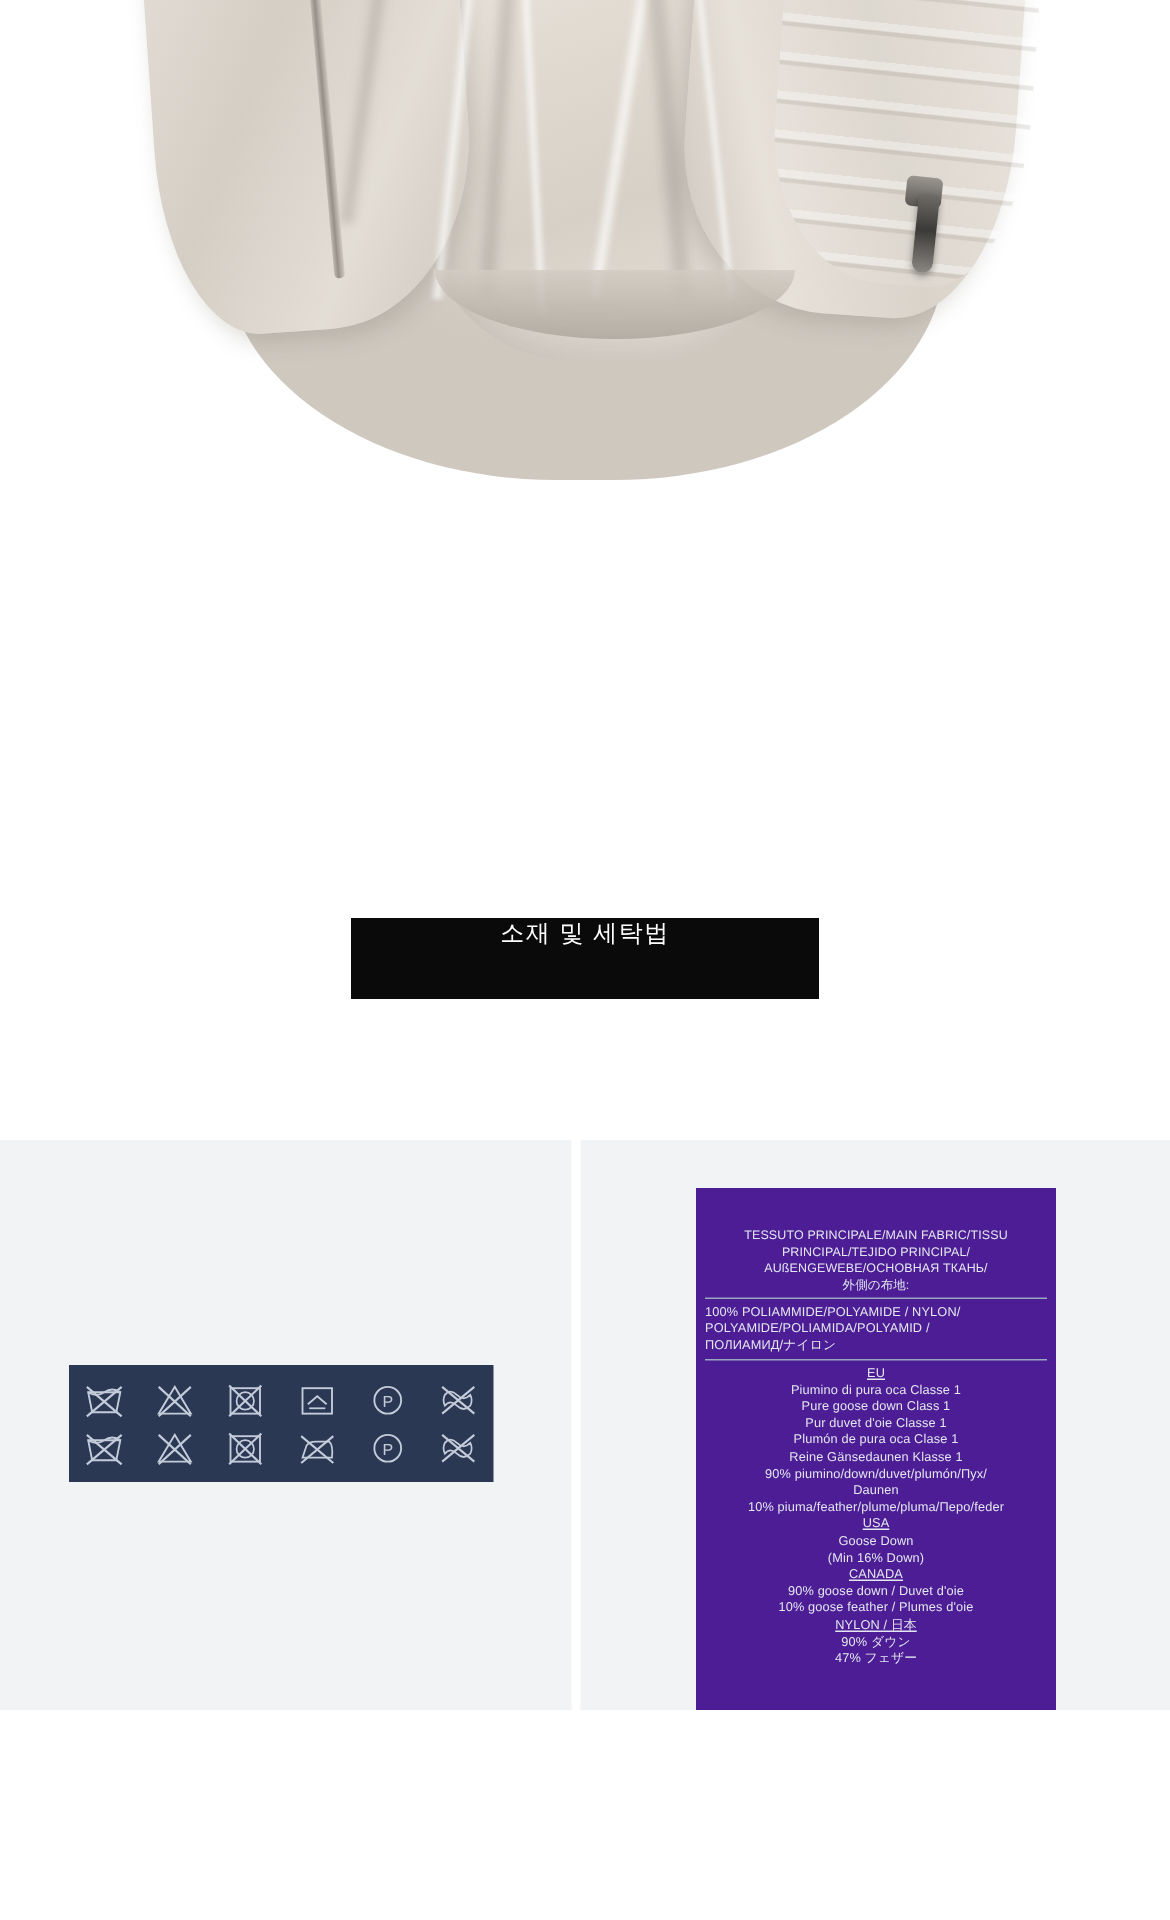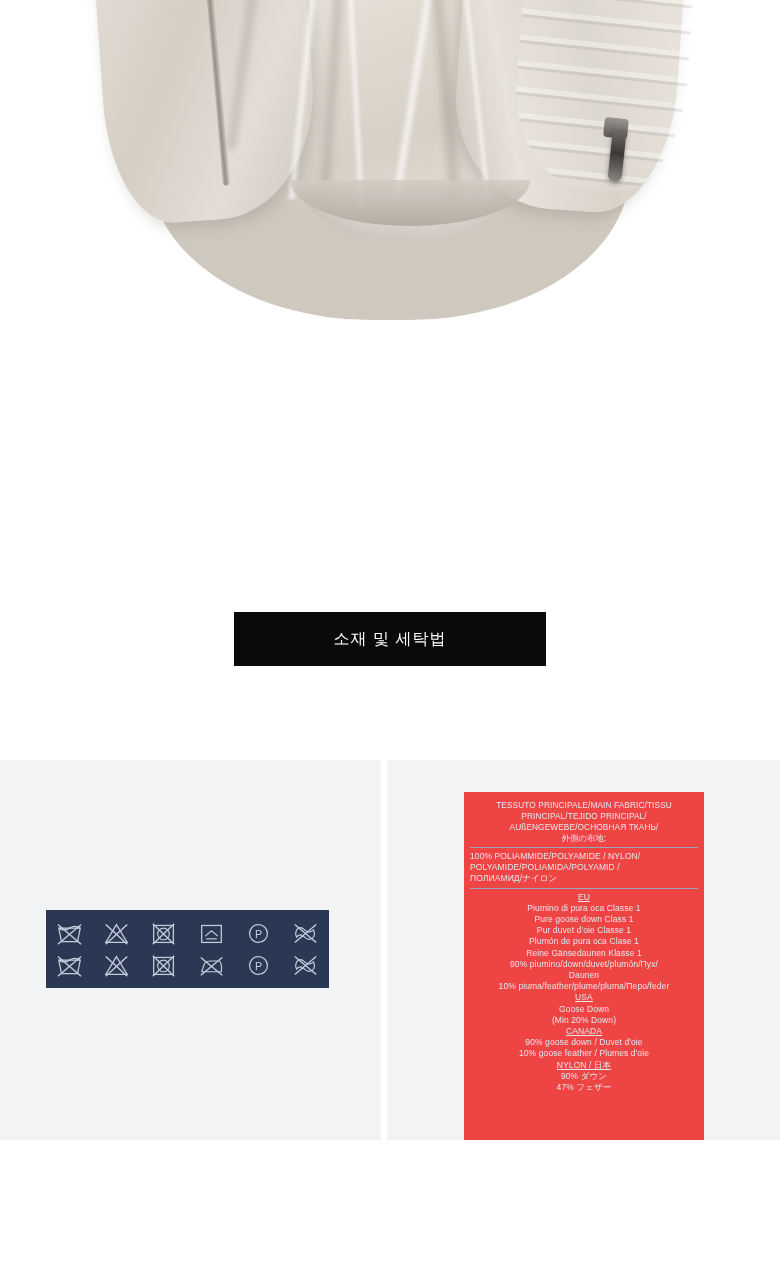--- a/index.html
+++ b/index.html
@@ -148,21 +148,21 @@
   }
 
   
   .title-bar {
     position: absolute;
     left: 234px; top: 612px;
     width: 312px; height: 54px;
     background: #0a0a0a;
     color: #ffffff;
     display: flex;
-    align-items: center;
+    align-items: flex-start;
     justify-content: center;
     font-size: 16px;
     letter-spacing: 1px;
   }
 
   
   .panels {
     position: absolute;
     left: 0; top: 760px;
     width: 780px; height: 380px;
@@ -199,23 +199,23 @@
     position: relative;
     opacity: .95;
   }
   .care-sym svg { display: block; }
 
   
   .fabric-label {
     position: absolute;
     left: 77px; top: 32px;
     width: 240px; height: 379px;
-    background: #ef4444;
+    background: #4c1d95;
     color: #e3e7ef;
-    padding: 8px 6px 6px 6px;
+    padding: 26px 6px 6px 6px;
     font-size: 8.5px;
     line-height: 11.2px;
     letter-spacing: .1px;
   }
   .fab-head {
     text-align: center;
     font-size: 8.3px;
     line-height: 11px;
     padding-bottom: 3px;
     border-bottom: 1px solid #9aa6bd;
@@ -385,21 +385,21 @@
           <span class="fab-line">Pure goose down Class 1</span>
           <span class="fab-line">Pur duvet d'oie Classe 1</span>
           <span class="fab-line">Plumón de pura oca Clase 1</span>
           <span class="fab-line">Reine Gänsedaunen Klasse 1</span>
           <span class="fab-line">90% piumino/down/duvet/plumón/Пух/</span>
           <span class="fab-line">Daunen</span>
           <span class="fab-line">10% piuma/feather/plume/pluma/Перо/feder</span>
 
           <span class="fab-region">USA</span>
           <span class="fab-line">Goose Down</span>
-          <span class="fab-line">(Min 20% Down)</span>
+          <span class="fab-line">(Min 16% Down)</span>
 
           <span class="fab-region">CANADA</span>
           <span class="fab-line">90% goose down / Duvet d'oie</span>
           <span class="fab-line">10% goose feather / Plumes d'oie</span>
 
           <span class="fab-region">NYLON / 日本</span>
           <span class="fab-line">90% ダウン</span>
           <span class="fab-line">47% フェザー</span>
 
         </div>

